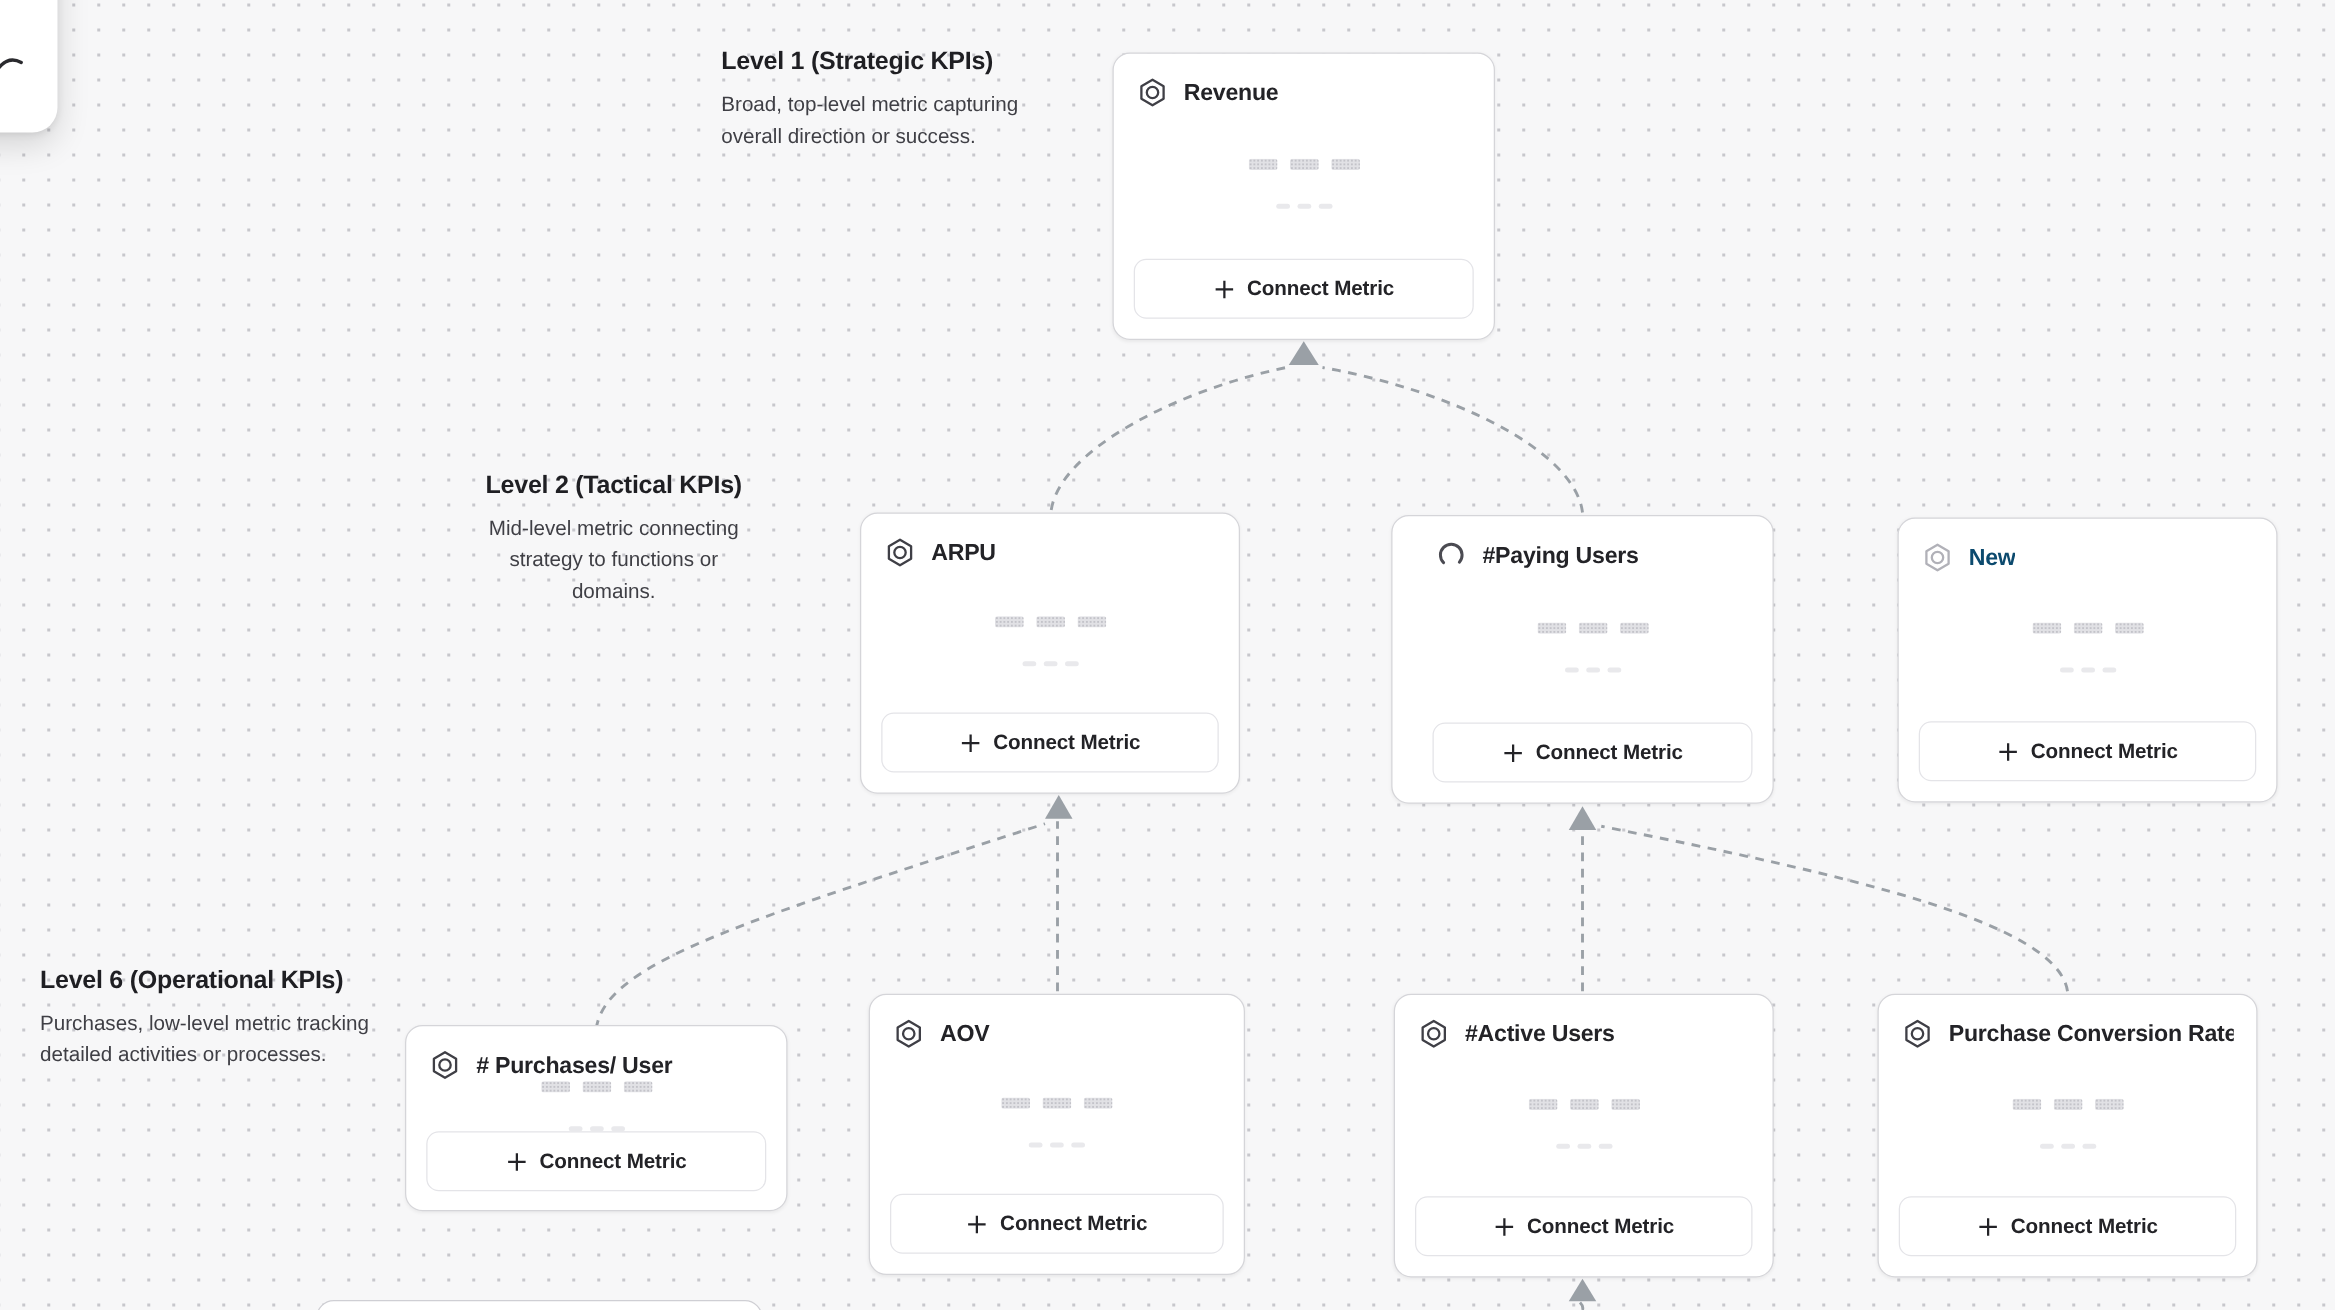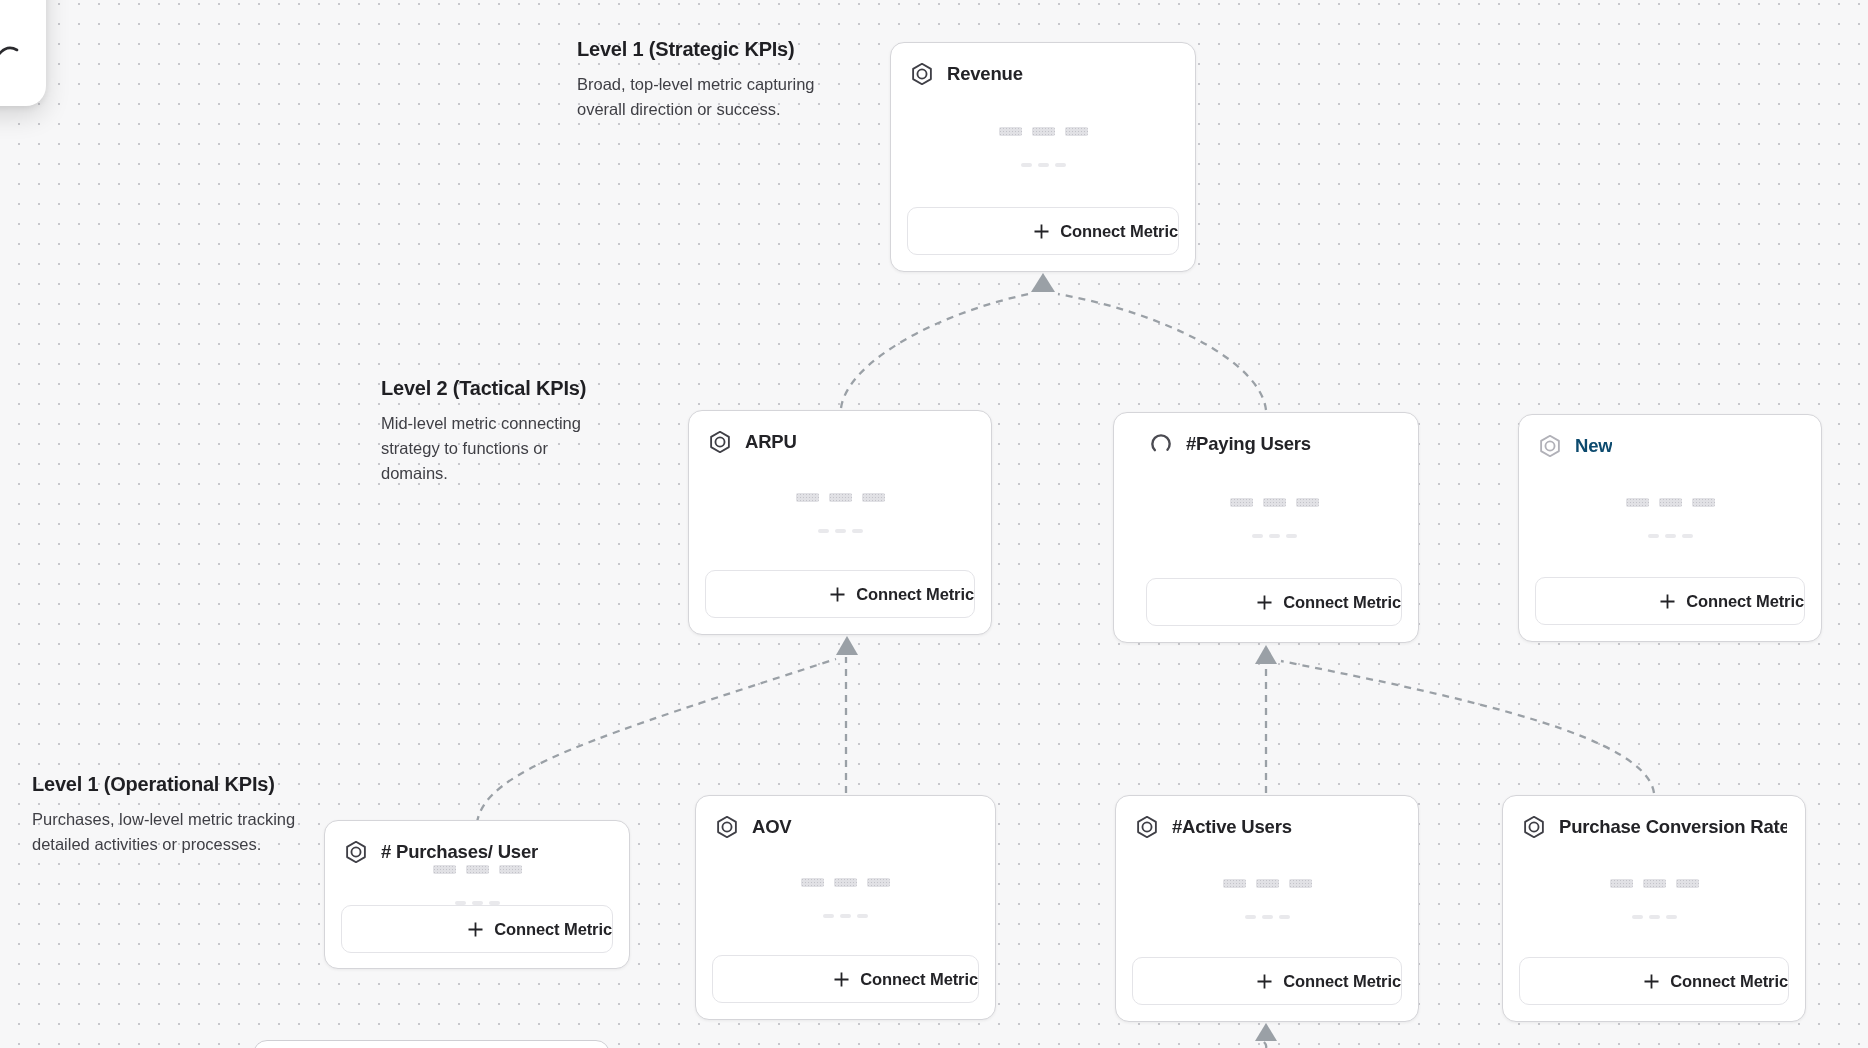--- a/index.html
+++ b/index.html
@@ -61,21 +61,21 @@
   .sk-row.r2 i {
     display: block; width: 11px; height: 4px; border-radius: 2px;
     background: #e9e9ec;
   }
 
   .connect {
     height: 48px; flex: 0 0 48px;
     background: #ffffff;
     border: 1px solid #e4e4e8;
     border-radius: 10px;
-    display: flex; align-items: center; justify-content: flex-end; gap: 10px;
+    display: flex; align-items: center; justify-content: center; gap: 10px;
     font-family: "Liberation Sans", sans-serif;
     font-size: 16.5px; font-weight: 600; color: #232327; letter-spacing: -0.1px;
     cursor: pointer;
   }
   .connect svg { width: 17px; height: 17px; }
 
   .toolbar-fragment {
     position: absolute; left: -70px; top: -50px;
     width: 116px; height: 156px;
     background: #ffffff; border-radius: 20px;
@@ -115,27 +115,27 @@
 
     <path class="edge" d="M 1264 1042 q 3 3 2 6"></path>
     <polygon class="arrowhead" points="1266,1023 1255,1041 1277,1041"></polygon>
   </svg>
 
   <section class="level-label" style="left:577px; top:28px;margin-top:10px;">
     <h2>Level 1 (Strategic KPIs)</h2>
     <p style="width:264px">Broad, top-level metric capturing overall direction or success.</p>
   </section>
 
-  <section class="level-label" style="left:381px; top:377px;">
+  <section class="level-label" style="left:381px; top:377px;text-align:center;">
     <h2>Level 2 (Tactical KPIs)</h2>
     <p style="width:220px">Mid-level metric connecting strategy to functions or domains.</p>
   </section>
 
   <section class="level-label" style="left:32px; top:773px;">
-    <h2>Level 1 (Operational KPIs)</h2>
+    <h2>Level 6 (Operational KPIs)</h2>
     <p style="width:282px">Purchases, low-level metric tracking detailed activities or processes.</p>
   </section>
 
   <div class="card" style="left:890px; top:42px; width:306px; height:230px;">
     <div class="card-head">
       <span class="icon">
         <svg viewBox="0 0 24 24" fill="none" stroke="#3f3f46" stroke-width="1.7" stroke-linejoin="round">
           <path d="M12 2.6 L20.2 7.3 L20.2 16.7 L12 21.4 L3.8 16.7 L3.8 7.3 Z"></path>
           <circle cx="12" cy="12" r="4.2"></circle>
         </svg>

